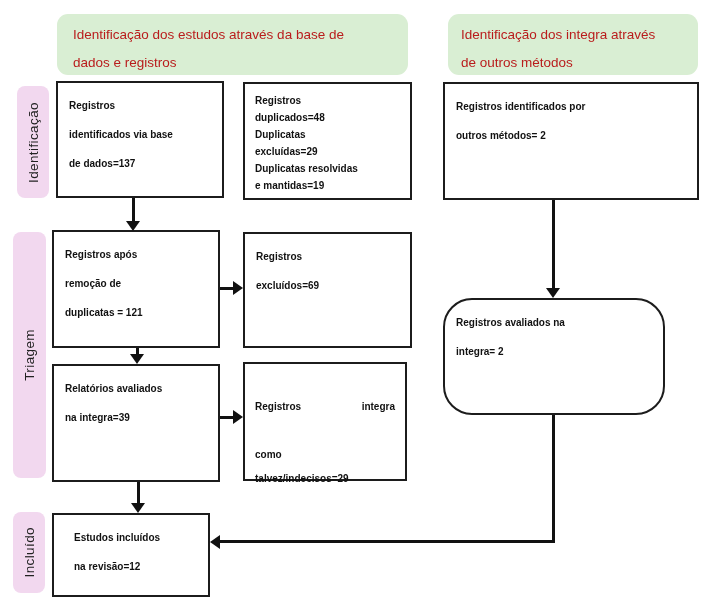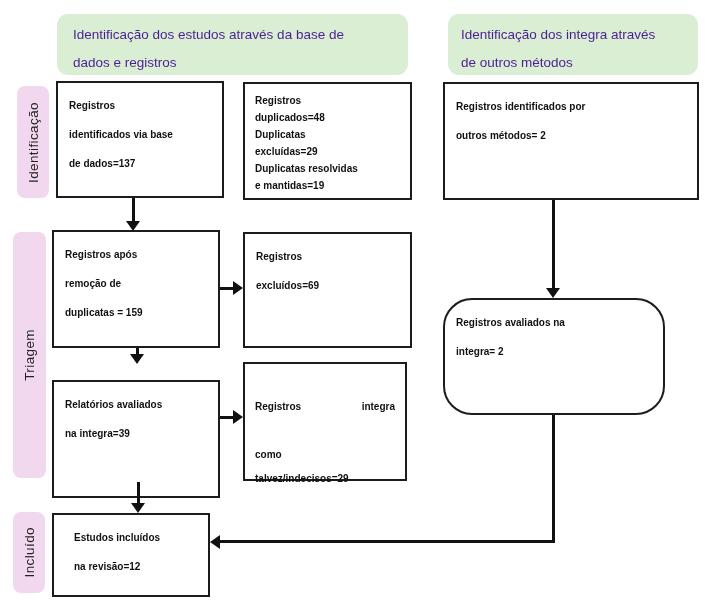--- a/index.html
+++ b/index.html
@@ -13,21 +13,21 @@
   }
   .green-header{
     position:absolute;
     background:#d9eed3;
     border-radius:11px;
     box-sizing:border-box;
     padding:7px 16px;
     font-size:13.5px;
     line-height:28px;
     white-space:pre-line;
-    color:#4c1d95;
+    color:#b91c1c;
   }
   .stage{
     position:absolute;
     background:#f2d8ef;
     border-radius:8px;
     display:flex;align-items:center;justify-content:center;
     box-sizing:border-box;
   }
   .stage span{
     writing-mode:vertical-rl;
@@ -100,25 +100,25 @@
 duplicados=48
 Duplicatas
 excluídas=29
 Duplicatas resolvidas
 e mantidas=19</div>
   <div class="fbox wide" style="left:443px;top:82px;width:256px;height:118px;">Registros identificados por
 outros métodos= 2</div>
 
   <div class="fbox wide" style="left:52px;top:230px;width:168px;height:118px;">Registros após
 remoção de
-duplicatas = 159</div>
+duplicatas = 121</div>
   <div class="fbox wide" style="left:243px;top:232px;width:169px;height:116px;">Registros
 excluídos=69</div>
 
-  <div class="fbox wide" style="left:52px;top:364px;width:168px;height:118px;margin-top:16px;">Relatórios avaliados
+  <div class="fbox wide" style="left:52px;top:364px;width:168px;height:118px;">Relatórios avaliados
 na integra=39</div>
   <div class="fbox mid" style="left:243px;top:362px;width:164px;height:119px;">
     <div class="jline">
       <span>Registros</span>
       <span>integra</span>
     </div>
     <div>como
 talvez/indecisos=29</div>
   </div>
 

